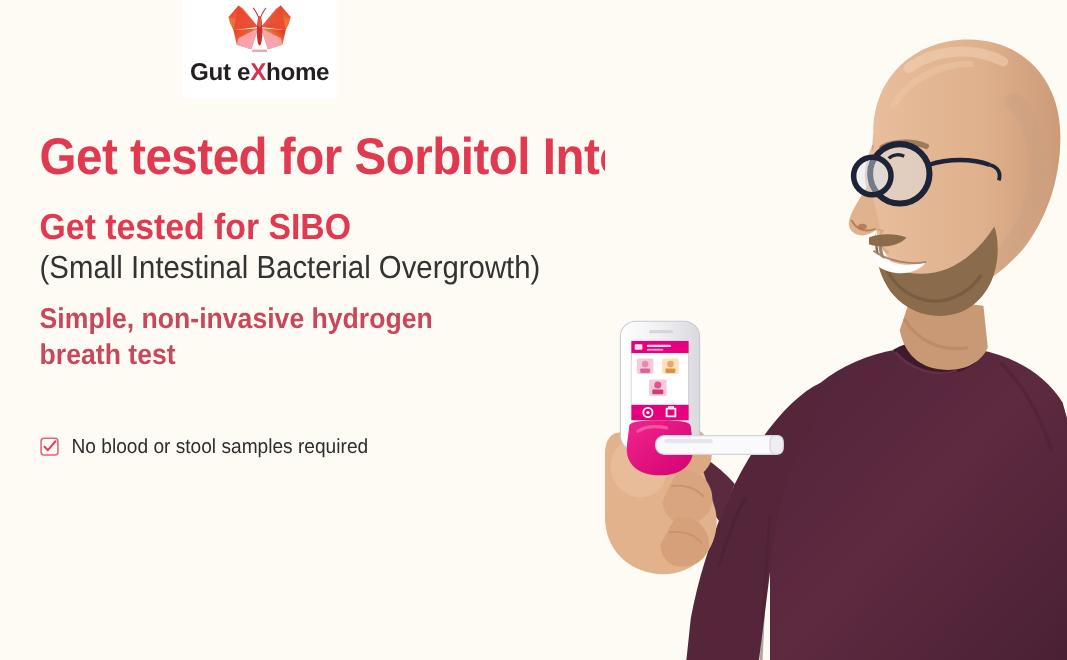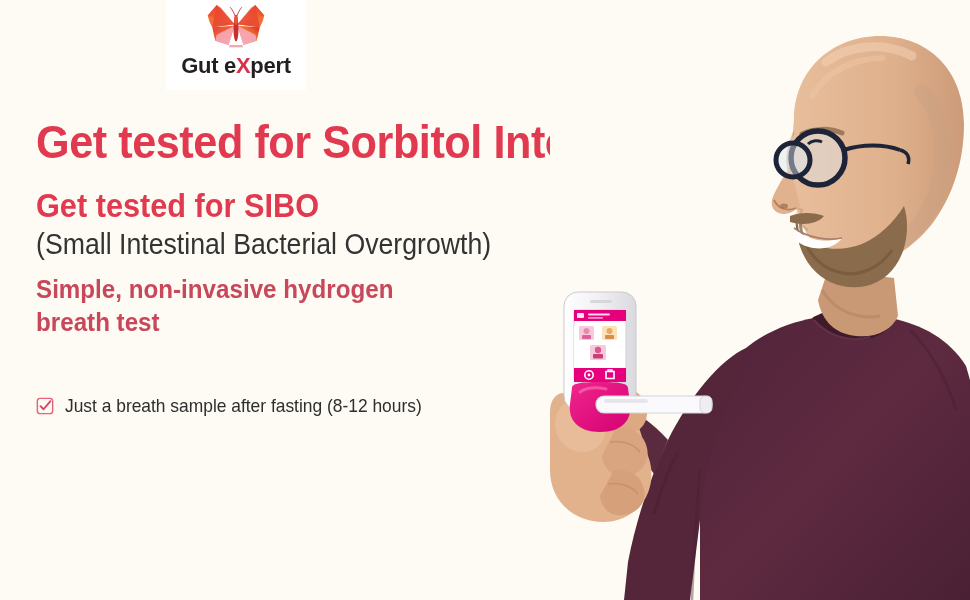--- a/index.html
+++ b/index.html
@@ -133,37 +133,37 @@
       <polygon points="52,32 76,44 78,52 60,58" fill="#F6A9B8" opacity="0.9"></polygon>
 
       <ellipse cx="50" cy="36" rx="3.4" ry="17" fill="#C8302E"></ellipse>
       <ellipse cx="50" cy="24" rx="2.6" ry="7" fill="#E8543B"></ellipse>
 
       <path d="M49,19 C46,12 44,9 42,7" stroke="#C8302E" stroke-width="1.3" fill="none"></path>
       <path d="M51,19 C54,12 56,9 58,7" stroke="#C8302E" stroke-width="1.3" fill="none"></path>
 
       <rect x="41" y="58" width="18" height="3" fill="#D4606E" opacity="0.55"></rect>
     </svg>
-    <div id="logo-wordmark"><span>Gut e</span><span class="x-accent">X</span><span>pert</span></div>
+    <div id="logo-wordmark"><span>Gut e</span><span class="x-accent">X</span><span>home</span></div>
   </div>
 
   <div id="copy">
     <div id="headline-main">Get tested for Sorbitol Intolerance</div>
     <div id="headline-sibo">Get tested for SIBO</div>
     <div id="headline-sibo-expanded">(Small Intestinal Bacterial Overgrowth)</div>
     <div id="tagline">Simple, non-invasive hydrogen breath test</div>
   </div>
 
   <ul id="benefits">
     <li class="benefit-row">
       <svg class="check-icon" viewBox="0 0 20 20">
         <rect x="1.5" y="1.5" width="17" height="17" rx="3" ry="3" fill="none" stroke="#E4647A" stroke-width="1.6"></rect>
         <path d="M5 10.2 L8.4 13.6 L16 4.6" fill="none" stroke="#D94560" stroke-width="2.1" stroke-linecap="round" stroke-linejoin="round"></path>
       </svg>
-      <span class="benefit-text">Just a breath sample after fasting (8-12 hours)</span>
+      <span class="benefit-text">No blood or stool samples required</span>
     </li>
   </ul>
 
   <div id="photo">
     <svg viewBox="0 0 420 600" preserveAspectRatio="none">
       <defs>
         <linearGradient id="skin" x1="0" y1="0" x2="1" y2="0">
           <stop offset="0%" stop-color="#E8BE9C"></stop>
           <stop offset="60%" stop-color="#DFB08C"></stop>
           <stop offset="100%" stop-color="#CC9B79"></stop>

